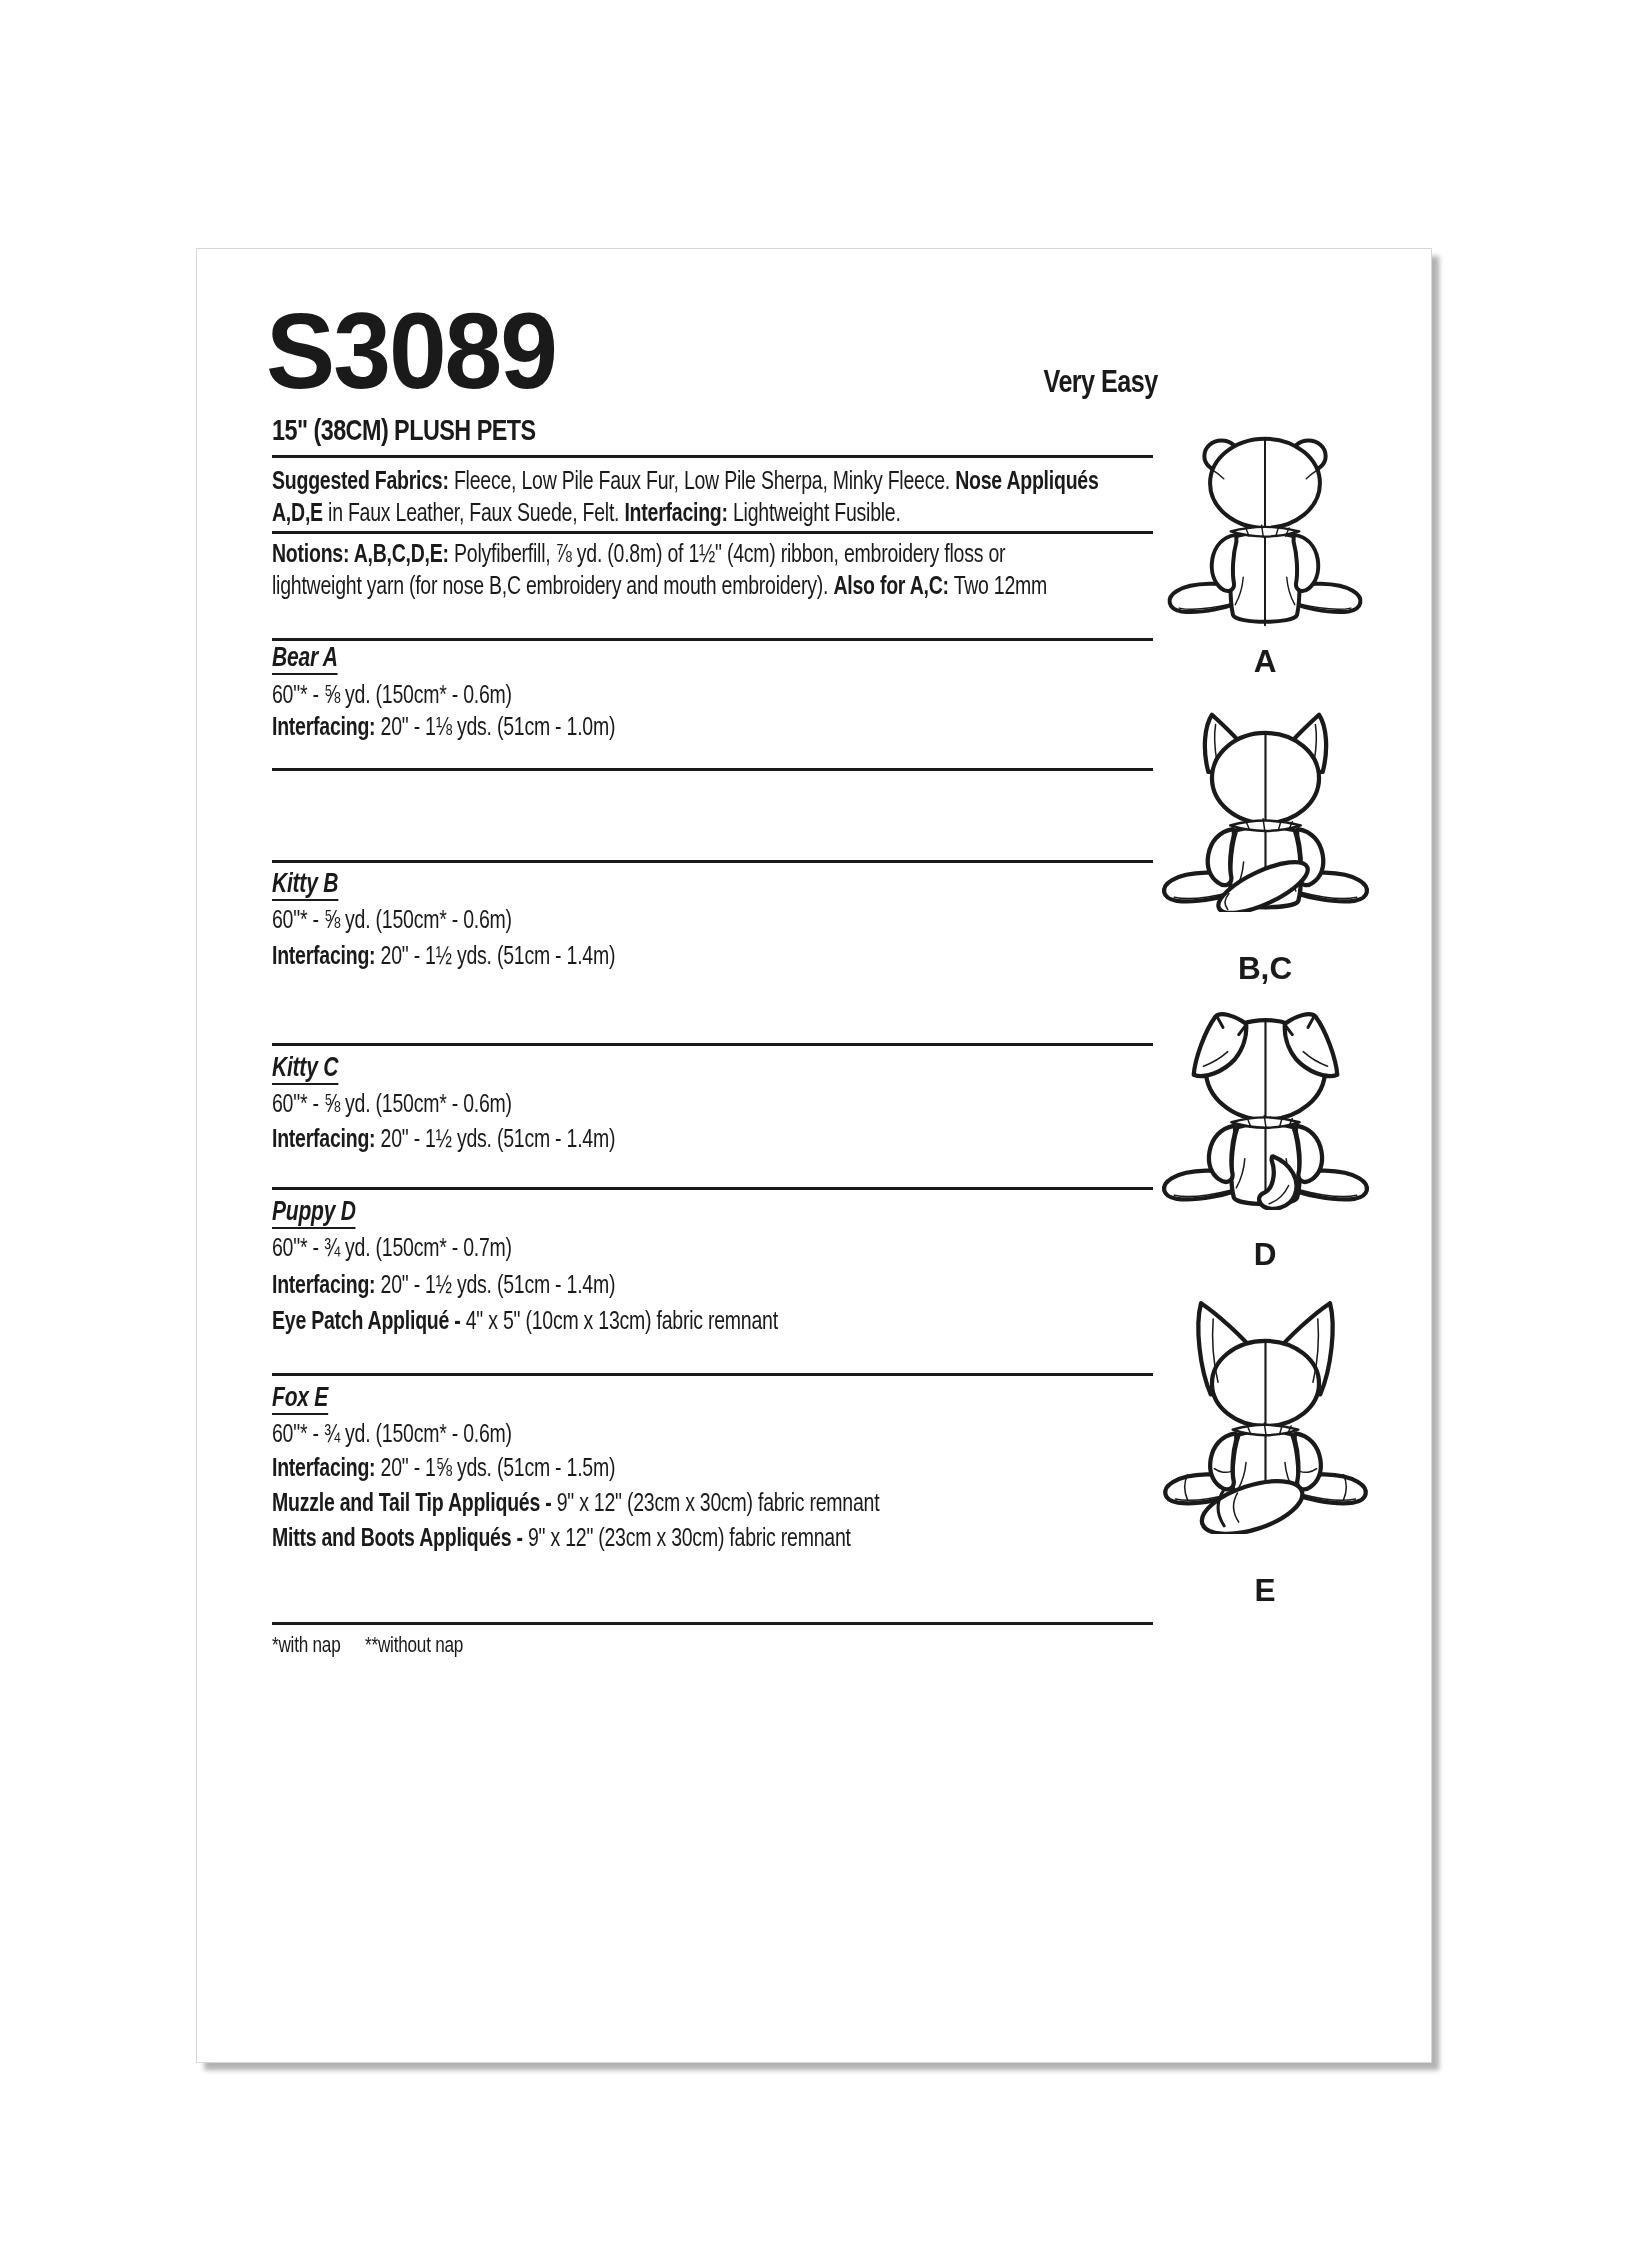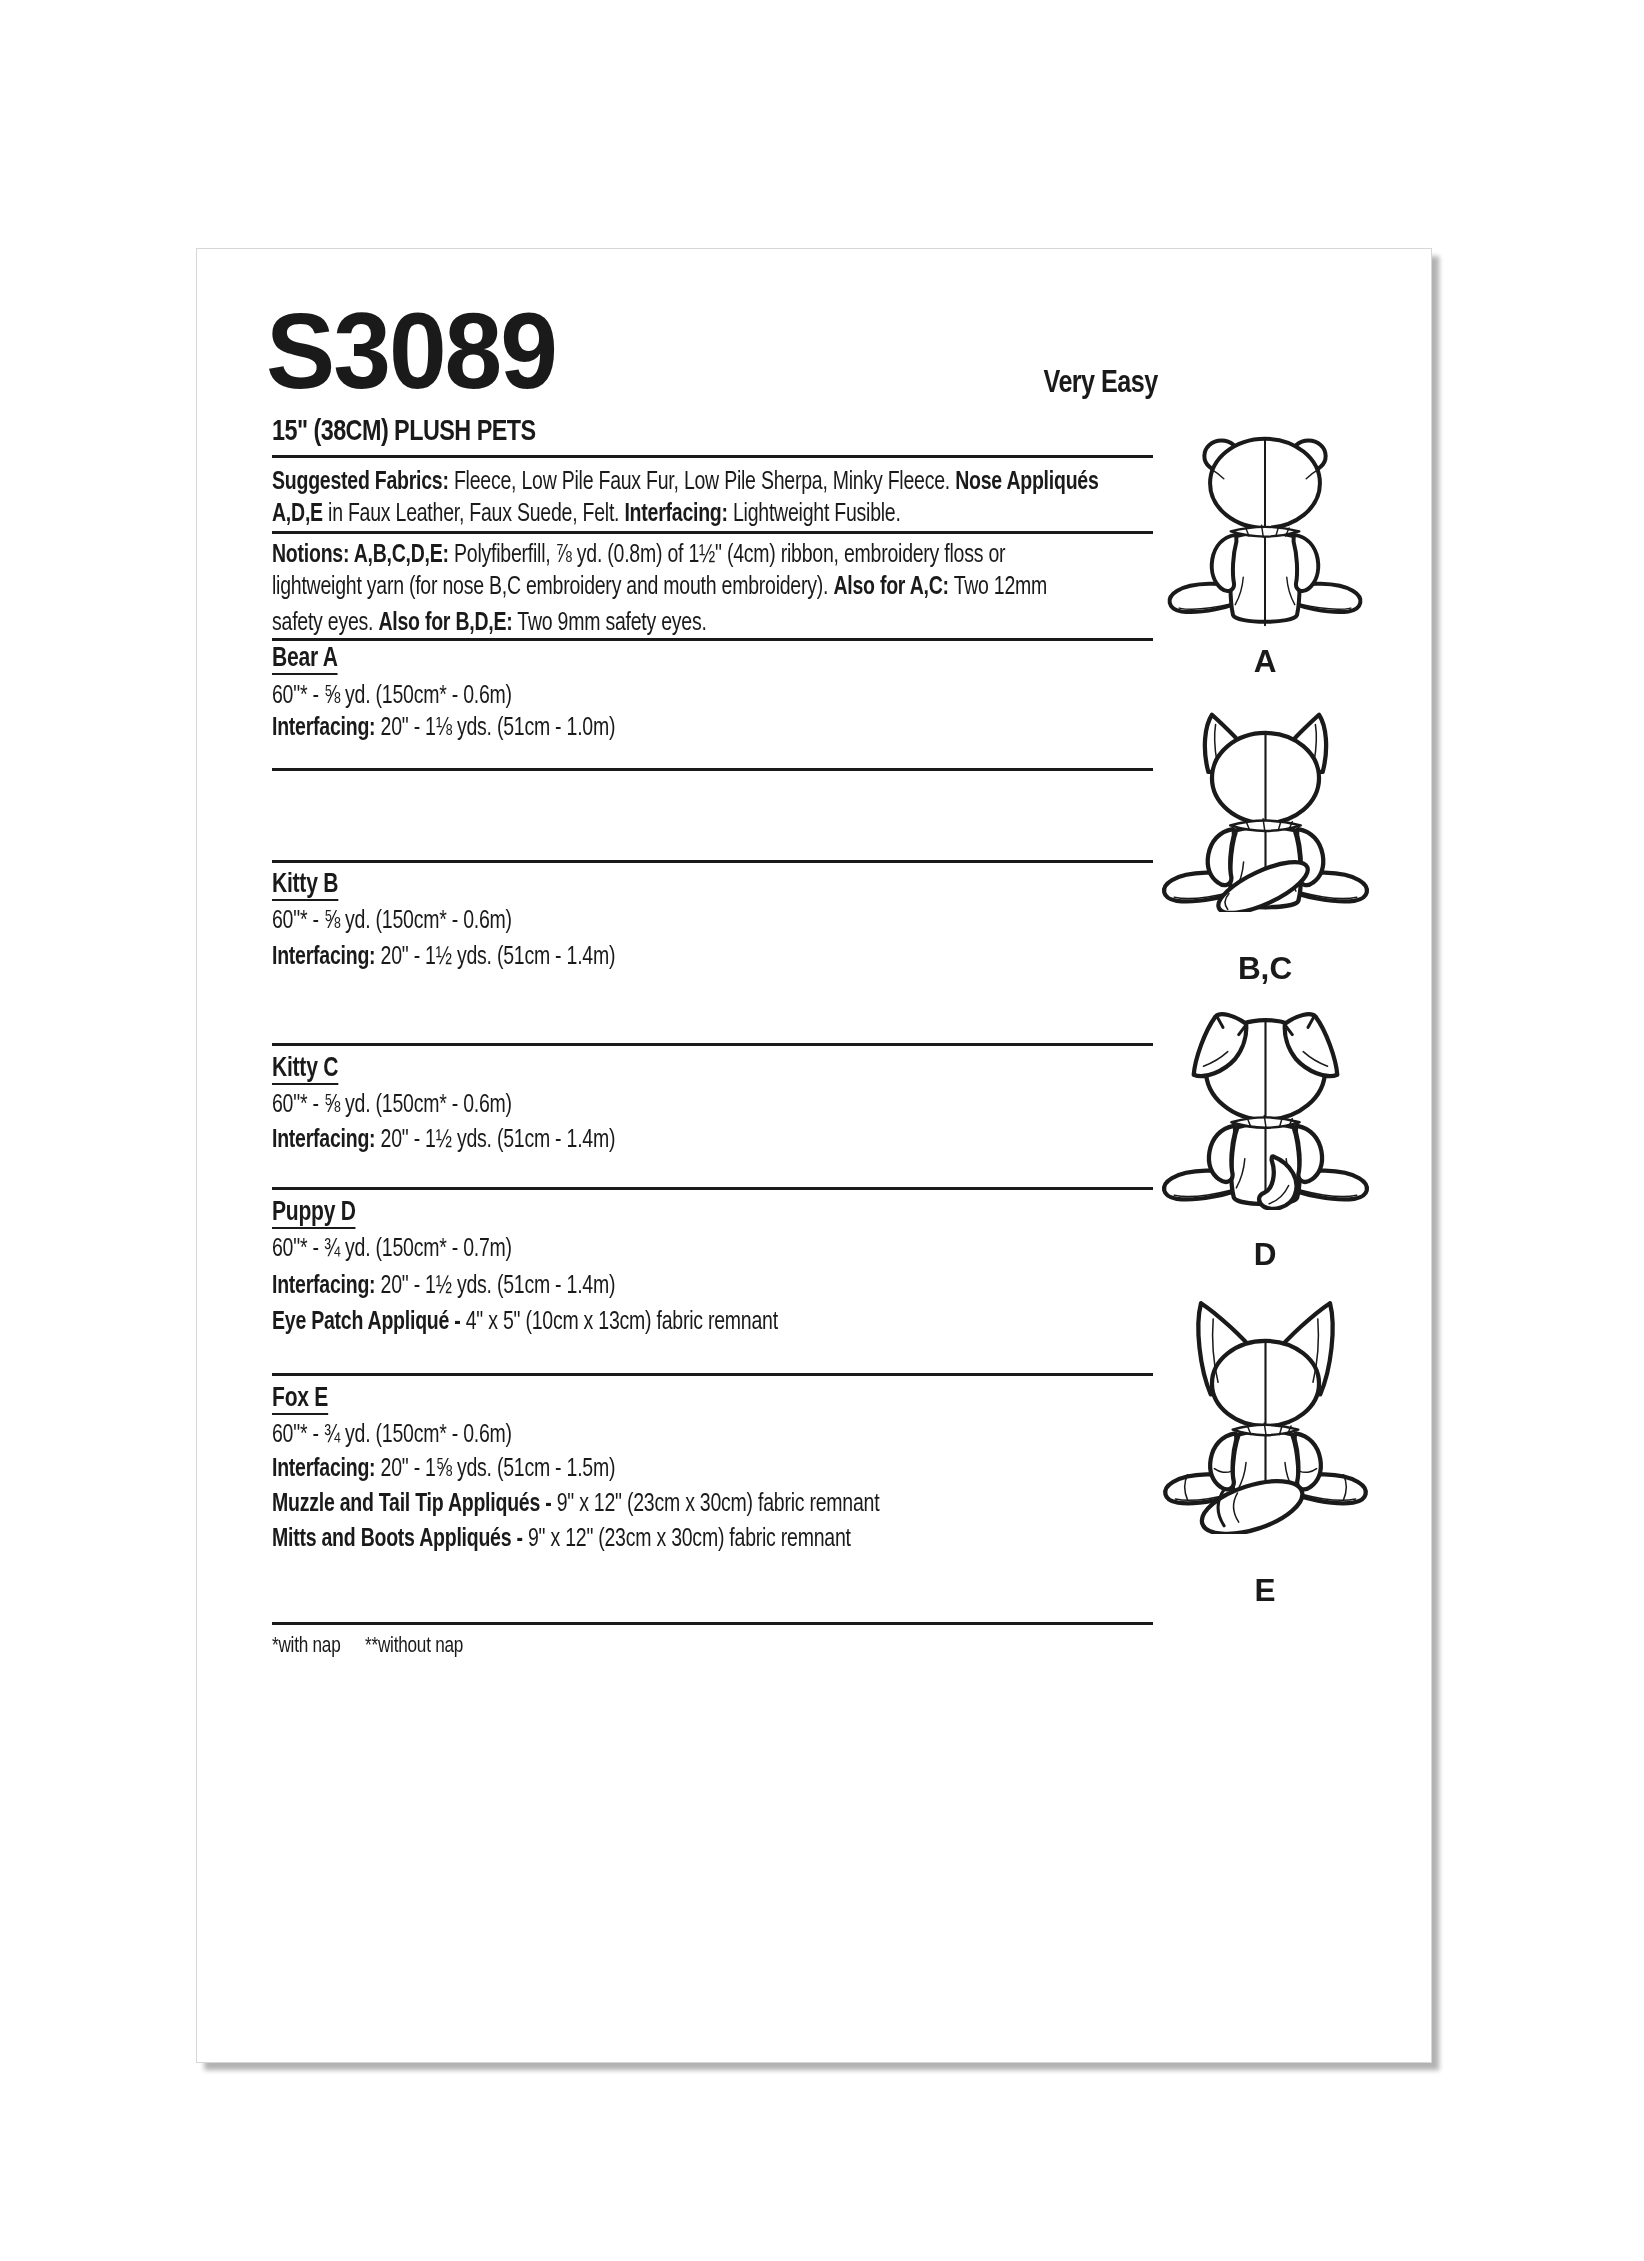--- a/index.html
+++ b/index.html
@@ -18,21 +18,21 @@
   .cond-r{display:inline-block;transform:scaleX(0.80);transform-origin:100% 50%;white-space:nowrap;}
   .pattern-no{
     left:69px;top:49px;font-size:107px;font-weight:bold;letter-spacing:-2.1px;line-height:1;
     transform:scaleX(0.97);transform-origin:0 0;
   }
   .very-easy{right:273px;top:114px;font-size:31.5px;font-weight:700;letter-spacing:-0.7px;}
   .doc-heading{left:75px;top:164px;font-size:30px;font-weight:bold;letter-spacing:-0.7px;}
   .rule{left:75px;width:881px;height:2.7px;background:#1a1a1a;}
   .tline{left:75px;height:31.5px;font-size:25px;line-height:31.5px;letter-spacing:-0.3px;}
   .tline b{font-weight:bold;}
-  .sec-title{font-size:27px;font-weight:bold;letter-spacing:-0.3px;}
+  .sec-title{font-size:27px;font-weight:bold;letter-spacing:-0.3px;font-style:italic;}
   .sec-title .u{border-bottom:2.7px solid #1a1a1a;padding-bottom:1.4px;}
   .footnote{font-size:22px;}
   .footnote .gap{display:inline-block;width:31.5px;}
   .view{position:absolute;left:959px;width:219px;}
   .view svg{display:block;width:100%;height:auto;}
   .view-label{position:absolute;left:965px;width:206px;text-align:center;
     font-size:31.5px;font-weight:bold;letter-spacing:0;}
   .ink{stroke:#1a1a1a;fill:#ffffff;stroke-width:7;stroke-linecap:round;stroke-linejoin:round;}
   .seam{stroke:#1a1a1a;fill:none;stroke-width:3.5;stroke-linecap:round;}
   .thin{stroke:#1a1a1a;fill:none;stroke-width:2.5;stroke-linecap:round;}
@@ -50,21 +50,20 @@
 
   <div class="abs rule" style="top:206px"></div>
 
   <div class="abs tline" style="top:248px"><span class="cond"><b>A,D,E</b><span> in Faux Leather, Faux Suede, Felt. </span><b>Interfacing:</b><span> Lightweight Fusible.</span></span></div>
   <div class="abs tline" style="top:216px"><span class="cond"><b>Suggested Fabrics:</b><span> Fleece, Low Pile Faux Fur, Low Pile Sherpa, Minky Fleece. </span><b>Nose Appliqués</b></span></div>
 
   <div class="abs rule" style="top:282px"></div>
 
   <div class="abs tline" style="top:289px"><span class="cond"><b>Notions: A,B,C,D,E:</b><span> Polyfiberfill, ⅞ yd. (0.8m) of 1½" (4cm) ribbon, embroidery floss or</span></span></div>
   <div class="abs tline" style="top:321px"><span class="cond"><span>lightweight yarn (for nose B,C embroidery and mouth embroidery). </span><b>Also for A,C:</b><span> Two 12mm</span></span></div>
-  <div class="abs tline" style="top:357px"><span class="cond"><span>safety eyes. </span><b>Also for B,D,E:</b><span> Two 9mm safety eyes.</span></span></div>
 
   <div class="abs rule" style="top:389px"></div>
 
   <div class="abs tline sec-title" style="top:393px"><span class="cond"><span class="u">Bear A</span></span></div>
   <div class="abs tline" style="top:430px"><span class="cond">60"* - ⅝ yd. (150cm* - 0.6m)</span></div>
   <div class="abs tline" style="top:462px"><span class="cond"><b>Interfacing:</b><span> 20" - 1⅛ yds. (51cm - 1.0m)</span></span></div>
 
   <div class="abs rule" style="top:519px"></div>
 
 

